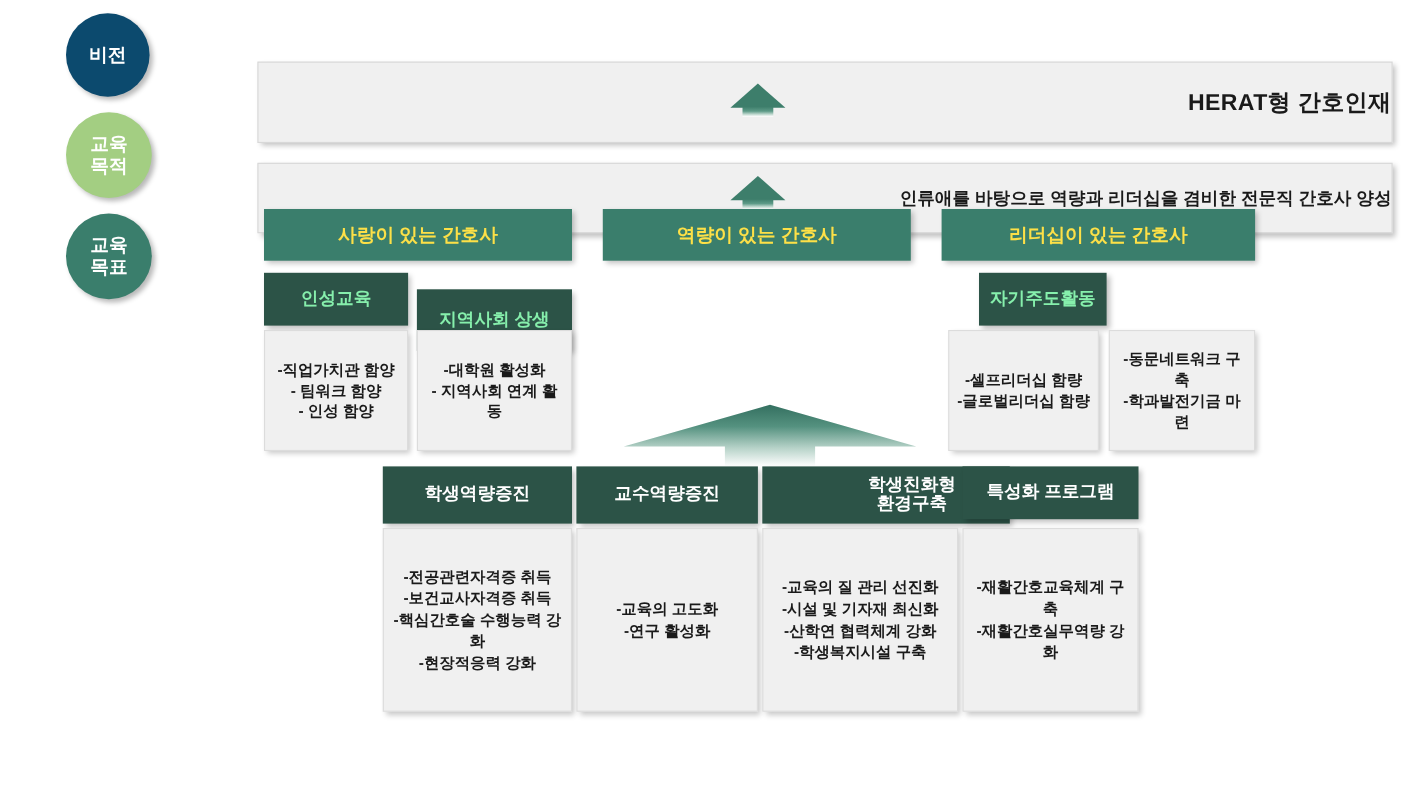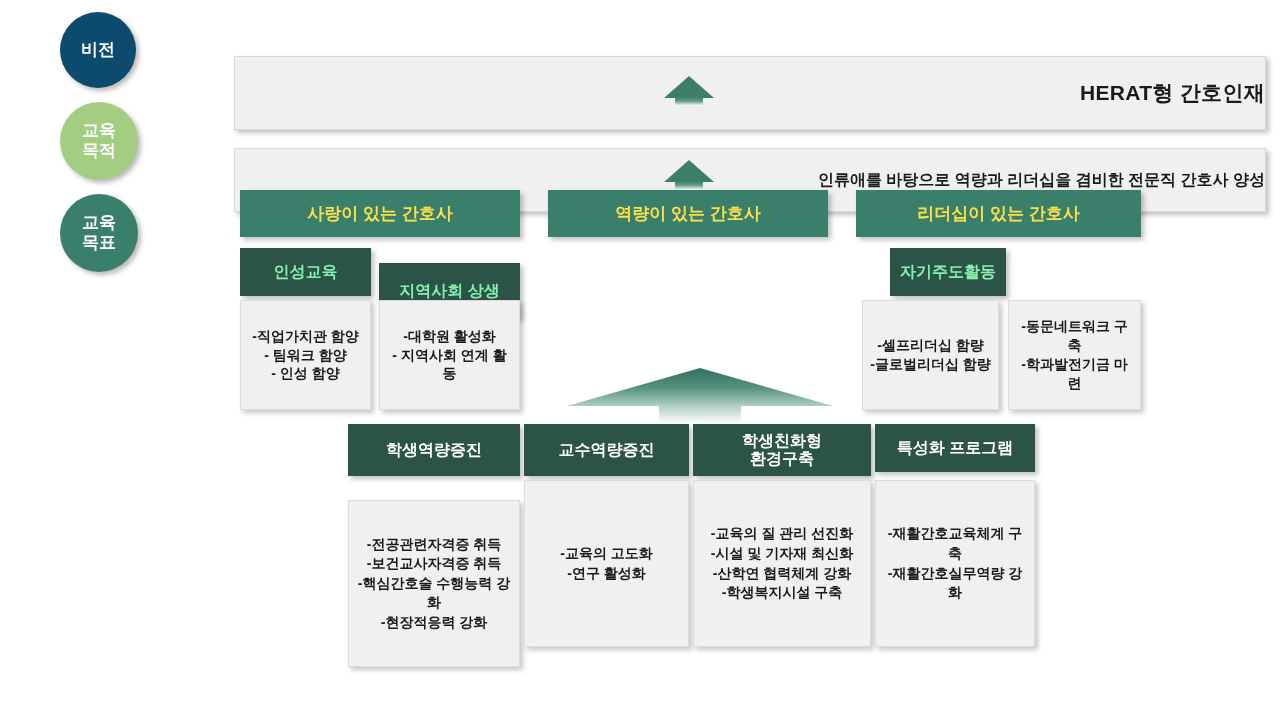--- a/index.html
+++ b/index.html
@@ -184,24 +184,24 @@
     display: flex;
     align-items: center;
     justify-content: center;
     text-align: center;
     white-space: pre-line;
     line-height: 1.4;
     padding: 4px 6px;
     box-sizing: border-box;
   }
   #bh-1 { left: 348px; top: 424px; width: 172px; height: 52px; }
-  #bb-1 { left: 348px; top: 500px; width: 172px; height: 167px; }
+  #bb-1 { left: 348px; top: 480px; width: 172px; height: 167px; }
   #bh-2 { left: 524px; top: 424px; width: 165px; height: 52px; }
   #bb-2 { left: 524px; top: 480px; width: 165px; height: 167px; }
-  #bh-3 { left: 693px; top: 424px; width: 178px; height: 52px; }
+  #bh-3 { left: 693px; top: 424px; width: 178px; height: 52px; padding-left: 47px; }
   #bb-3 { left: 693px; top: 480px; width: 178px; height: 167px; }
   #bh-4 { left: 875px; top: 424px; width: 160px; height: 48px; }
   #bb-4 { left: 875px; top: 480px; width: 160px; height: 167px; }
 </style>
 </head>
 <body>
 
 <div id="canvas">
 
   <div class="circle" id="circle-vision">비전</div>

